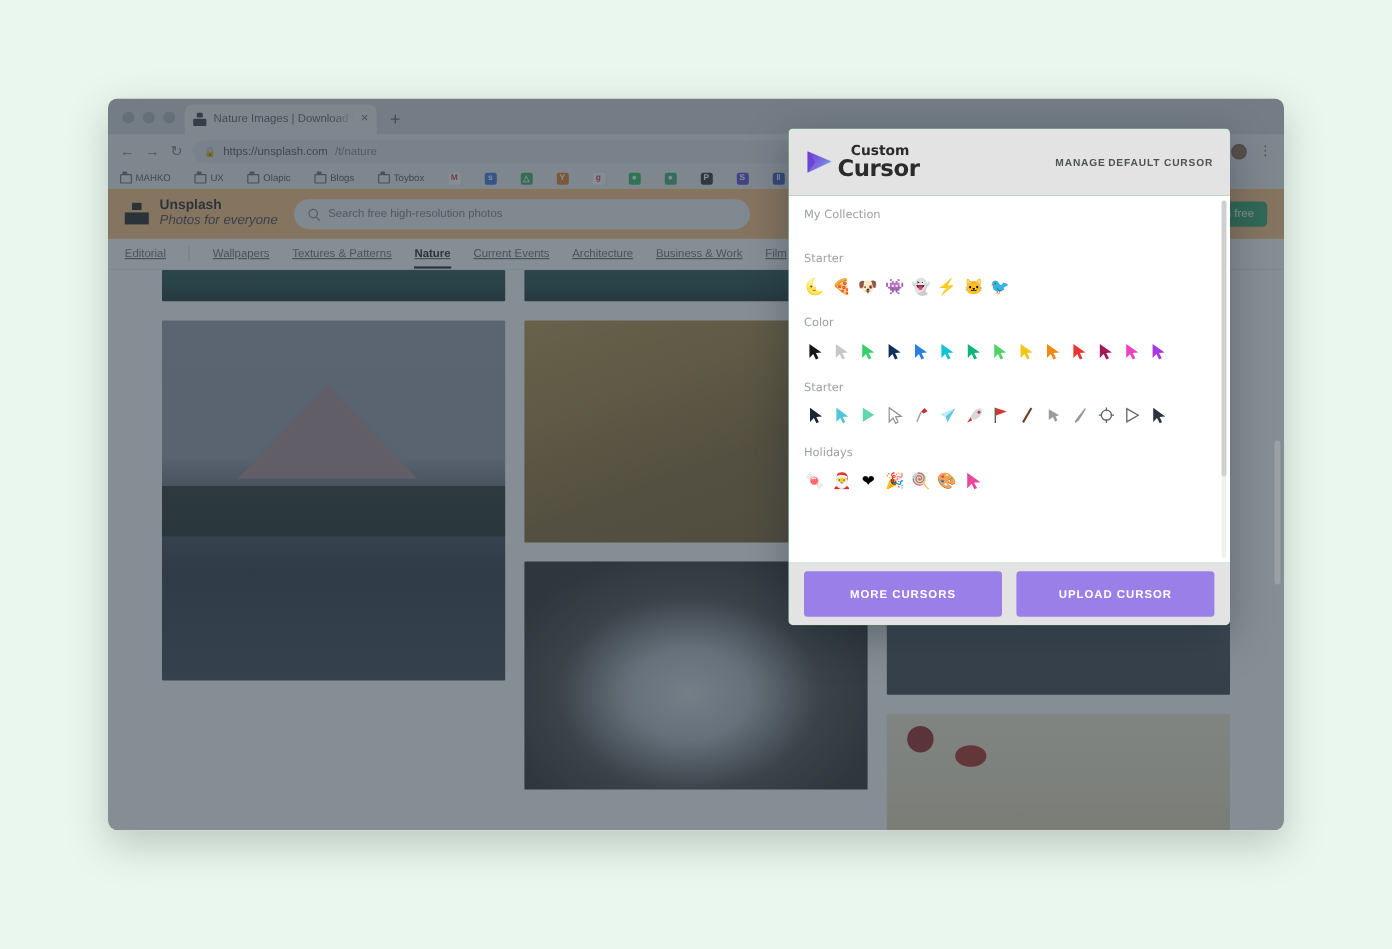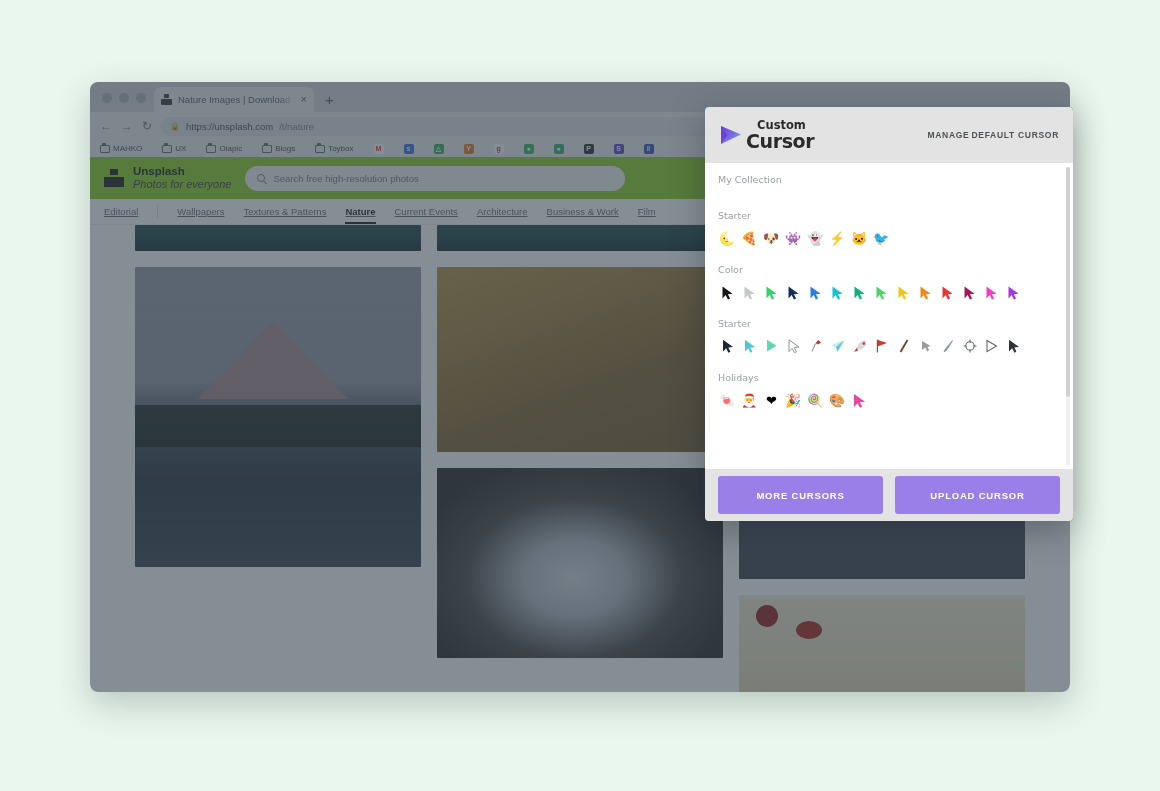--- a/index.html
+++ b/index.html
@@ -116,21 +116,21 @@
   .bm-ico {
     width: 10px; height: 10px; border-radius: 2px;
     font-size: 7px; color: #fff; font-weight: bold;
     display: flex; align-items: center; justify-content: center;
   }
 
   
   #pagearea { position: relative; height: 535px; background: #fff; overflow: hidden; }
   #unsplash-header {
     height: 42px; display: flex; align-items: center;
-    gap: 14px; padding: 0 14px; background: #84cc16;
+    gap: 14px; padding: 0 14px; background: #fdba74;
   }
   #logo-block { display: flex; align-items: center; gap: 9px; }
   #u-logo {
     width: 20px; height: 18px; position: relative;
   }
   #u-logo::before {
     content: ""; position: absolute; left: 0; bottom: 0;
     width: 20px; height: 10px; background: #111;
   }
   #u-logo::after {
@@ -225,21 +225,20 @@
   #cc-popup {
     position: absolute;
     left: 657px; top: 107px;
     width: 368px; height: 414px;
     background: #15803d;
     border-radius: 4px;
     box-shadow: 0 10px 34px rgba(20,30,40,.34);
     z-index: 60;
     display: flex; flex-direction: column;
     overflow: hidden;
-    margin-left: 48px;
   }
   #cc-header {
     height: 56px; background: #e3e3e3;
     display: flex; align-items: center; padding: 0 14px 0 13px;
   }
   #cc-logo { display: flex; align-items: center; gap: 2px; }
   #cc-logo-mark {
     width: 26px; height: 25px; position: relative;
   }
   #cc-brand .cc-top {

